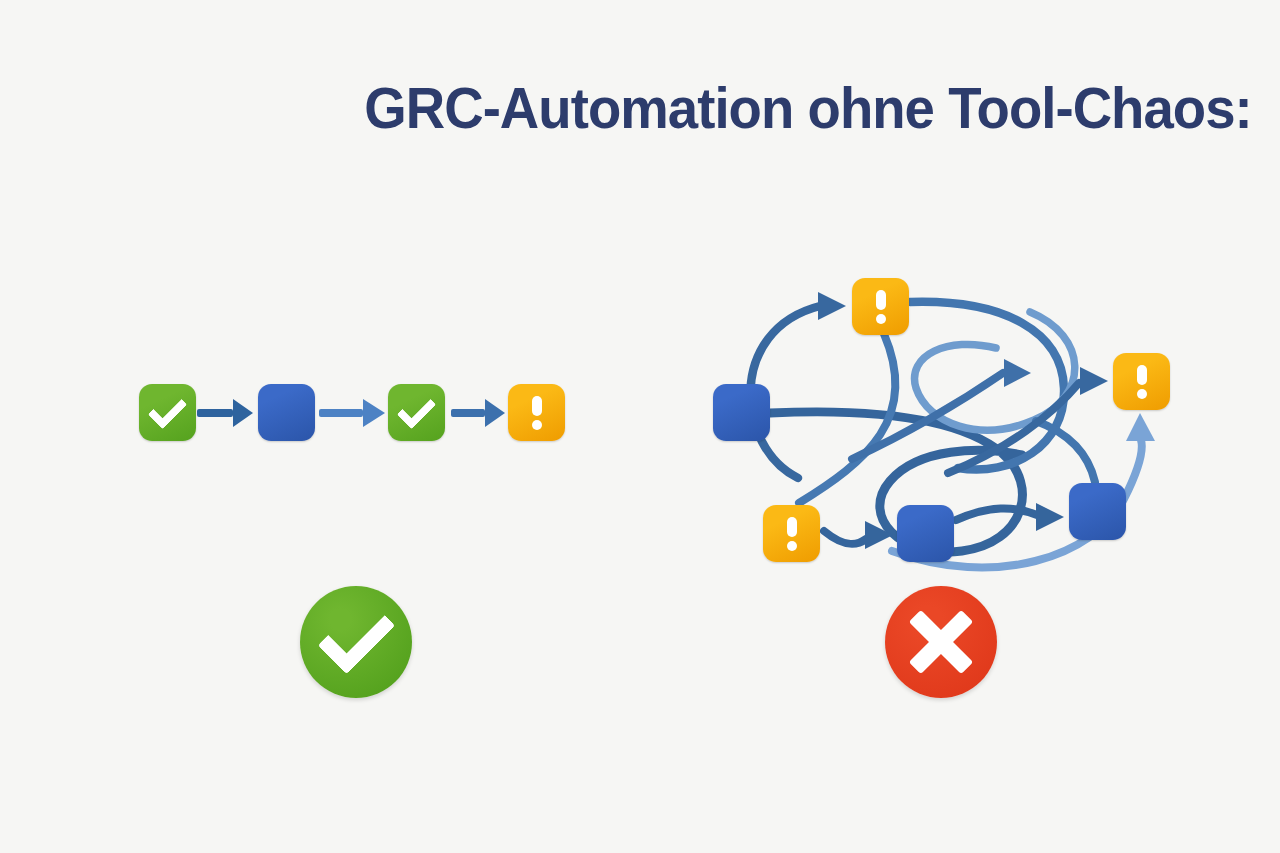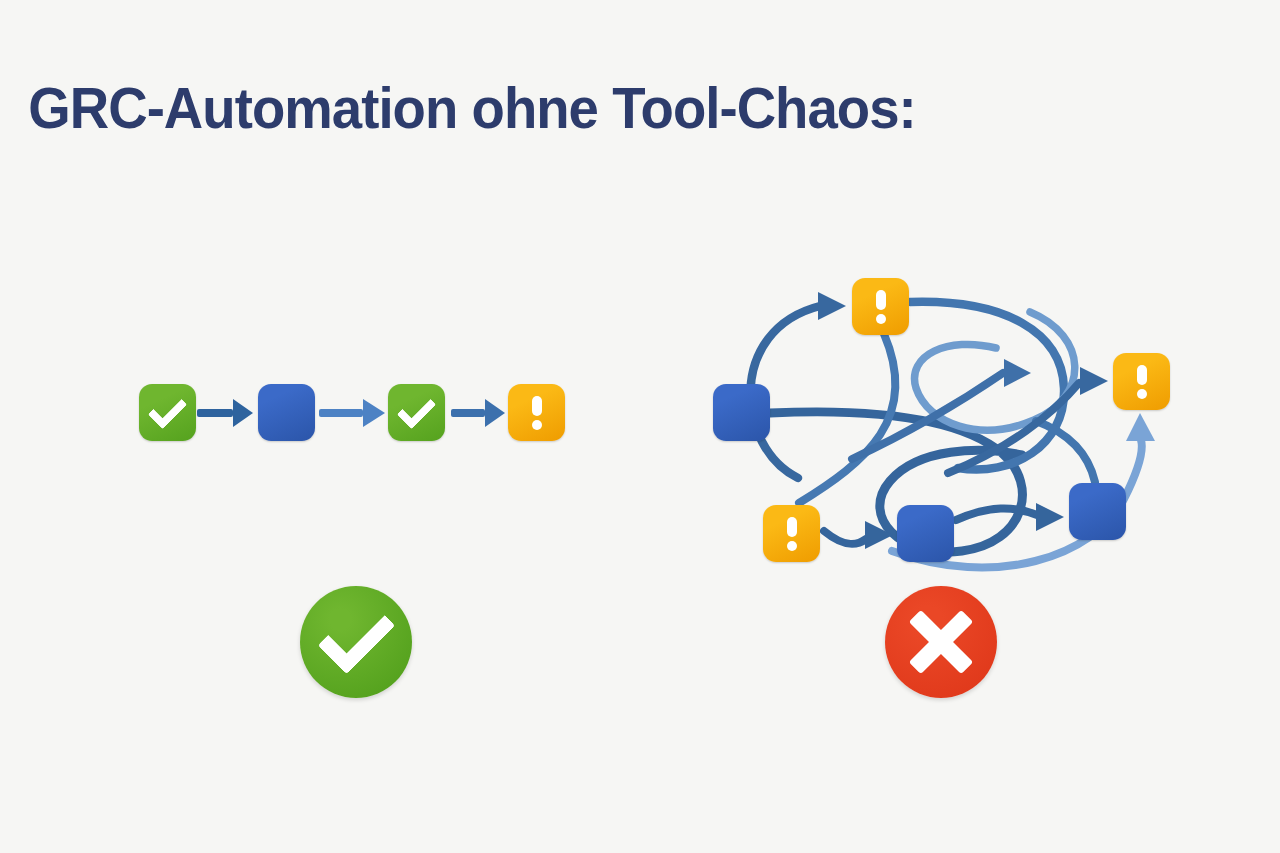--- a/index.html
+++ b/index.html
@@ -1,19 +1,19 @@
 <!DOCTYPE html>
 <html style="--background: #f6f6f4; --title_text: #2d3c6c; --green: #6fb62f; --green_dark: #55a21e; --blue: #3b6ac8; --blue_dark: #2b55a9; --orange: #fbb915; --orange_dark: #ef9c00; --red: #ea4726; --red_dark: #e0391b; --connector: #3c6da6; --connector_light: #7aa4d6; --glyph: #ffffff;"><head>
 <meta charset="utf-8">
 <style>
   html,body{margin:0;padding:0;}
   body{background:var(--background,#f6f6f4);font-family:"Liberation Sans",sans-serif;}
   #stage{position:relative;width:1280px;height:853px;overflow:hidden;background:var(--background,#f6f6f4);}
 
-  .title{position:absolute;top:74px;left:0;width:100%;text-align:left;z-index:3;
+  .title{position:absolute;top:74px;left:0;width:100%;text-align:right;z-index:3;
          font-size:58px;font-weight:600;color:var(--title_text,#2d3c6c);letter-spacing:-1px;}
   .title>span{display:inline-block;transform:scaleX(.94);}
 
   svg.tangle{position:absolute;left:0;top:0;z-index:1;}
 
   .node{position:absolute;z-index:2;border-radius:13px;display:flex;align-items:center;justify-content:center;
         box-shadow:0 1px 2px rgba(0,0,0,.18);}
   .node.plain{background:linear-gradient(155deg,var(--blue,#3b6ac8) 25%,var(--blue_dark,#2b55a9));}
   .node.check{background:linear-gradient(155deg,var(--green,#6fb62f) 30%,var(--green_dark,#55a21e));}
   .node.warning{background:linear-gradient(155deg,var(--orange,#fbb915) 30%,var(--orange_dark,#ef9c00));}

